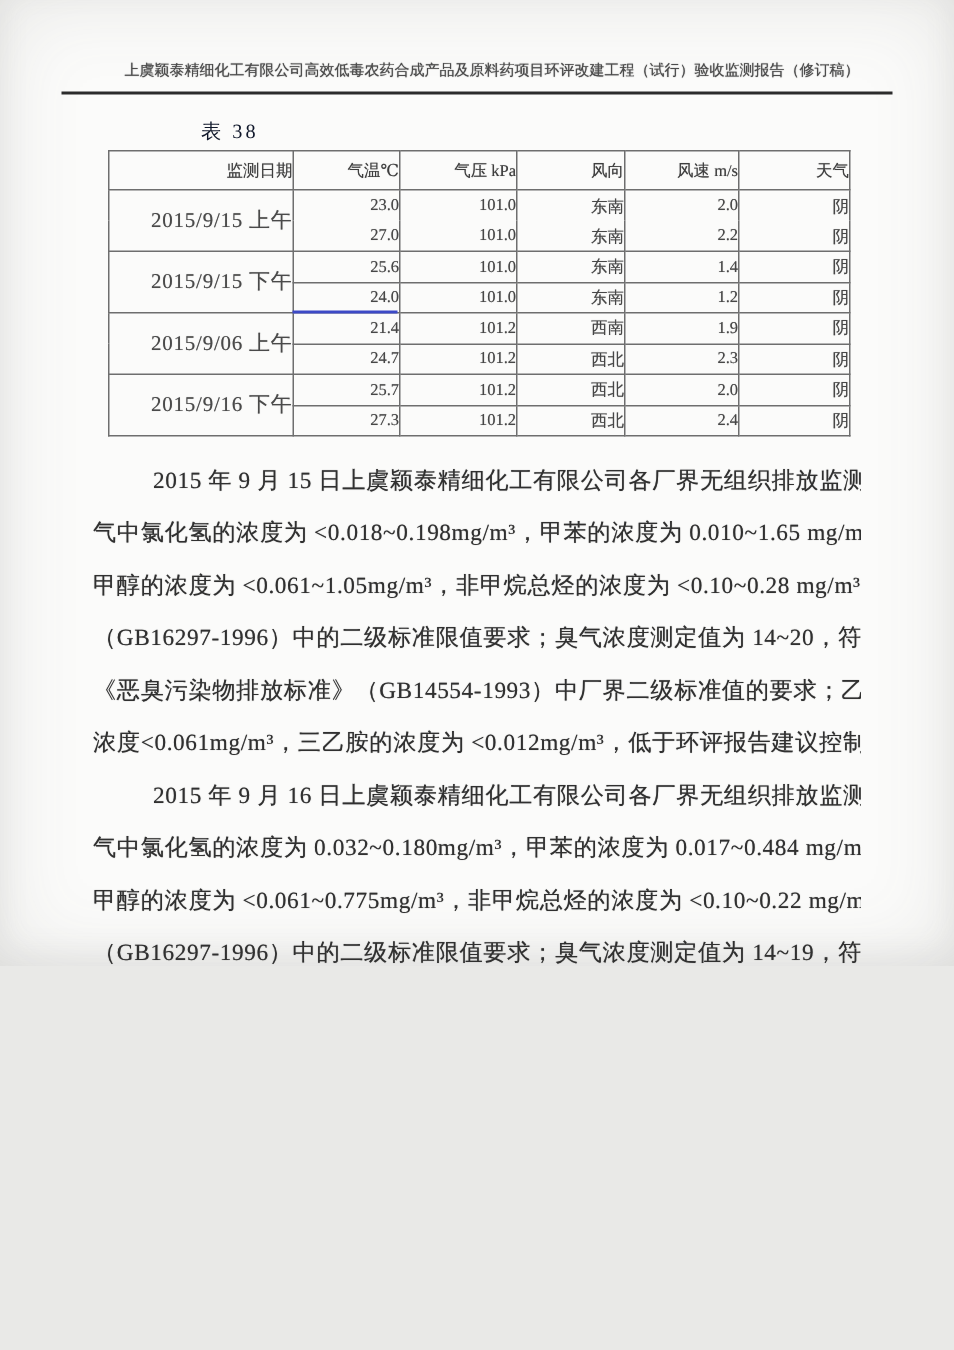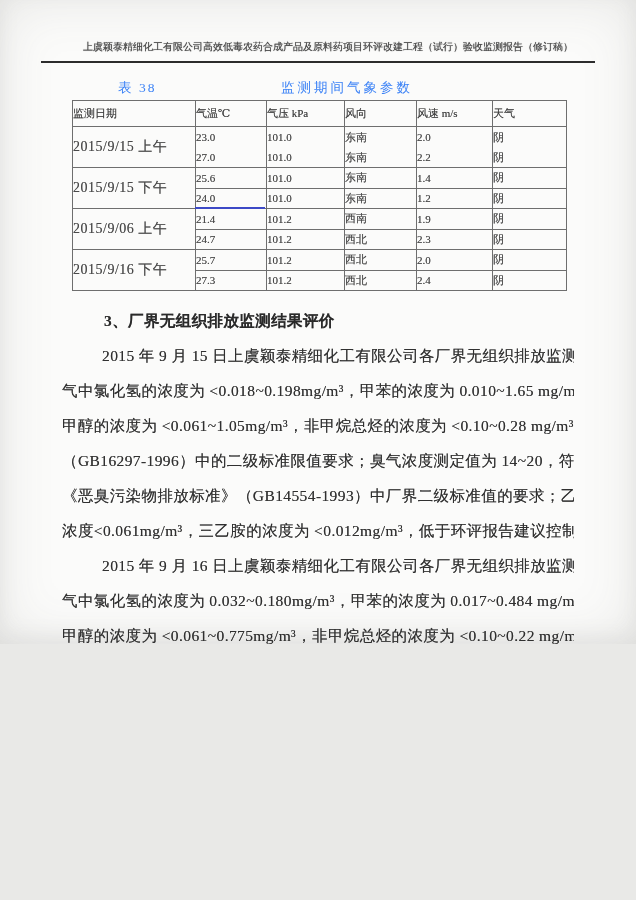--- a/index.html
+++ b/index.html
@@ -19,33 +19,33 @@
     position:absolute; top:40px; left:60px; right:40px;
     text-align:center; font-size:10px; letter-spacing:0px;
     color:#4c4c4c; white-space:nowrap; overflow:hidden;
     text-shadow:0 0 0.7px rgba(60,60,60,0.8);
   }
   .hdr-rule {
     position:absolute; top:61px; left:41px; width:554px; height:2px;
     background:#2c2c2c;
   }
   
-  .caption { position:absolute; top:79px; left:72px; width:494px; height:20px; font-size:13.5px; color:#3b82f6; }
+  .caption { position:absolute; top:79px; left:88px; width:494px; height:20px; font-size:13.5px; color:#0f172a; }
   .caption-label { position:absolute; left:46px; top:0; letter-spacing:2px; }
   .caption-title { position:absolute; left:calc(50% + 28px); top:0; transform:translateX(-50%); letter-spacing:3px; }
   
   .tbl-wrap { position:absolute; top:100px; left:72px; }
   table.weather {
     border-collapse:collapse; table-layout:fixed; width:494px;
     font-size:11px; color:#474747;
     text-shadow:0 0 0.5px rgba(70,70,70,0.6);
   }
   table.weather { border:1.6px solid #323232; }
   table.weather th, table.weather td {
-    border:1px solid #6e6e6e; text-align:left; padding:0;
+    border:1px solid #6e6e6e; text-align:right; padding:0;
     font-weight:normal; overflow:hidden; white-space:nowrap;
   }
   table.weather thead tr { height:26px; }
   table.weather tbody tr { height:20.5px; }
   table.weather th { color:#3e3e3e; }
   tr.group-start td { border-top:1.5px solid #333; }
   tr.no-inner td { border-top-style:hidden; }
   .nb-r { border-right-style:hidden;margin-left:48px; }
   td.date-cell { font-size:14px; color:#4a4a4a; letter-spacing:0.5px; }
   .blue-artifact { position:absolute; background:#3c49c6; }
@@ -72,21 +72,20 @@
 </head>
 <body>
 
 <div class="page">
 
   <div class="hdr-title">上虞颖泰精细化工有限公司高效低毒农药合成产品及原料药项目环评改建工程（试行）验收监测报告（修订稿）</div>
   <div class="hdr-rule"></div>
 
   <div class="caption">
     <span class="caption-label">表 38</span>
-    <span class="caption-title">监测期间气象参数</span>
   </div>
 
   <div class="tbl-wrap">
     <table class="weather">
       <colgroup>
         <col style="width:123px">
           <col style="width:71px">
           <col style="width:78px">
         <col style="width:72px">
           <col style="width:76px">
@@ -163,21 +162,20 @@
             <td class="nb-r">2.4</td>
             <td>阴</td>
           </tr>
         </tbody>
     </table>
   </div>
 
   <div class="blue-artifact" style="left:195px; top:207px; width:70px; height:2px;"></div>
 
   <div class="body-text">
-    <div class="heading">3、厂界无组织排放监测结果评价</div>
     <div id="paras">
         <div class="line indent">2015 年 9 月 15 日上虞颖泰精细化工有限公司各厂界无组织排放监测点废</div>
         <div class="line">气中氯化氢的浓度为 &lt;0.018~0.198mg/m³，甲苯的浓度为 0.010~1.65 mg/m³，</div>
         <div class="line">甲醇的浓度为 &lt;0.061~1.05mg/m³，非甲烷总烃的浓度为 &lt;0.10~0.28 mg/m³，</div>
         <div class="line">（GB16297-1996）中的二级标准限值要求；臭气浓度测定值为 14~20，符合</div>
         <div class="line">《恶臭污染物排放标准》（GB14554-1993）中厂界二级标准值的要求；乙醚的</div>
         <div class="line">浓度&lt;0.061mg/m³，三乙胺的浓度为 &lt;0.012mg/m³，低于环评报告建议控制值。</div>
         <div class="line indent">2015 年 9 月 16 日上虞颖泰精细化工有限公司各厂界无组织排放监测点废</div>
         <div class="line">气中氯化氢的浓度为 0.032~0.180mg/m³，甲苯的浓度为 0.017~0.484 mg/m³，</div>
         <div class="line">甲醇的浓度为 &lt;0.061~0.775mg/m³，非甲烷总烃的浓度为 &lt;0.10~0.22 mg/m³，</div>

